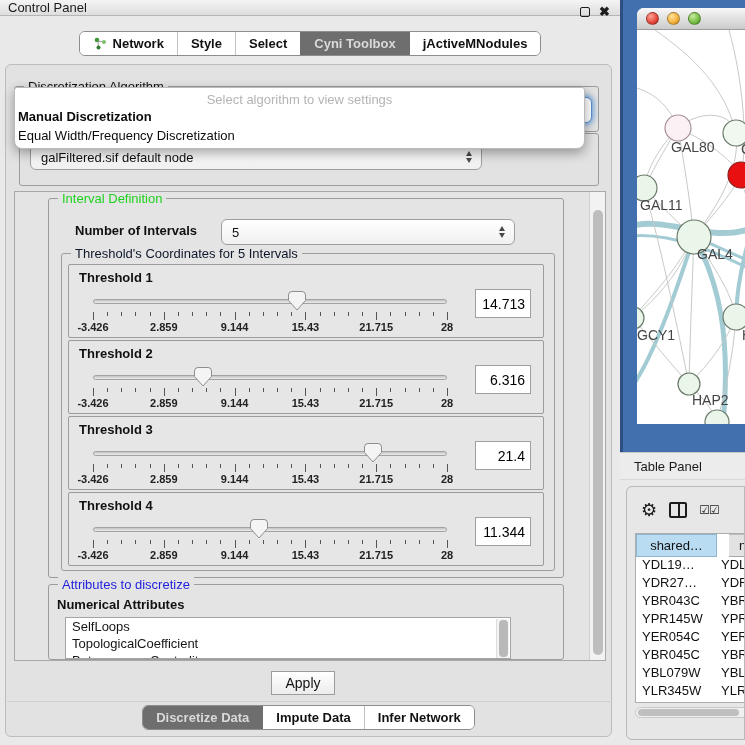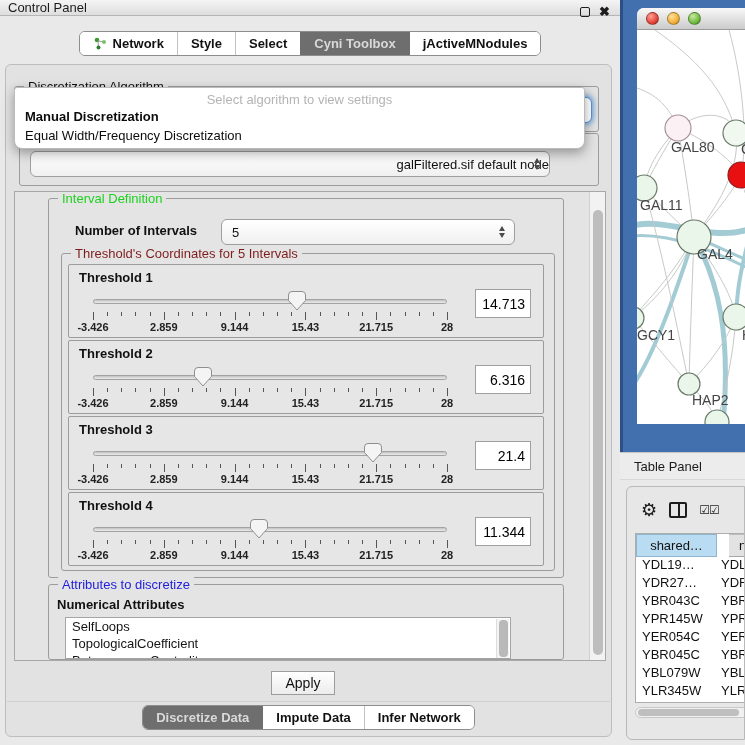--- a/index.html
+++ b/index.html
@@ -32,21 +32,21 @@
   .combo { position:absolute; background:linear-gradient(#ffffff,#f0f0f0); border:1px solid #9f9f9f; border-radius:6px; display:flex; align-items:center; }
   .combo .val { margin-left:10px; font-size:13px; color:#111; }
   .stepper { position:absolute; right:9px; top:50%; transform:translateY(-50%); display:flex; flex-direction:column; gap:2px; }
   .tri-up { width:0; height:0; border-left:3.5px solid transparent; border-right:3.5px solid transparent; border-bottom:5px solid #4a4a4a; }
   .tri-dn { width:0; height:0; border-left:3.5px solid transparent; border-right:3.5px solid transparent; border-top:5px solid #4a4a4a; }
 
   
   #combo-behind { left:25px; top:32px; width:561px; height:26px; background:#fff; border:1px solid #5a8fd0; border-radius:6px; box-shadow:0 0 5px 2px rgba(96,156,220,.8); z-index:5; }
   #algo-popup { left:8px; top:22px; width:571px; height:62px; background:#fff; border:1px solid #bbb; border-radius:3px 3px 8px 8px; box-shadow:0 4px 12px rgba(0,0,0,.35); z-index:50; }
   #algo-popup .hint { text-align:center; color:#b4b4b4; font-size:13px; margin-top:4px; }
-  #algo-popup .opt { padding-left:10px; font-size:13px; line-height:19px; color:#0c0c0c; }
+  #algo-popup .opt { padding-left:3px; font-size:13px; line-height:19px; color:#0c0c0c; }
   #algo-popup .opt.bold { font-weight:bold; }
 
   
   .pane { left:8px; top:126px; width:592px; height:470px; background:#e4e4e4; border:1px solid #a8a8a8; overflow:hidden; }
   .vscroll { position:absolute; right:11px; top:0; bottom:0; width:16px; background:#f2f2f2; border-left:1px solid #cfcfcf; }
   .vscroll .thumb { position:absolute; left:3px; width:10px; border-radius:5px; background:#bdbdbd; }
 
   
   .thr-box { position:absolute; left:6px; width:476px; height:74px; border:1px solid #9c9c9c; background:#e6e6e6; border-radius:2px; }
   .thr-box .lbl { position:absolute; left:10px; top:5px; font-weight:bold; font-size:13px; }
@@ -145,21 +145,21 @@
   <div class="abs" id="combo-behind"></div>
 
   <div class="abs" id="algo-popup">
     <div class="hint">Select algorithm to view settings</div>
     <div class="opt bold">Manual Discretization</div>
     <div class="opt">Equal Width/Frequency Discretization</div>
   </div>
 
   <div class="group" id="tabledata-group" style="left:13px; top:68px; width:580px; height:53px;">
     <span class="group-title">Table Data</span>
-    <div class="combo" style="left:10px; top:17px; width:520px; height:26px;justify-content:flex-end;">
+    <div class="combo" style="left:10px; top:10px; width:452px; height:26px;">
       <span class="val">galFiltered.sif default node</span>
       <span class="stepper">
           <span class="tri-up"></span>
           <span class="tri-dn"></span>
         </span>
     </div>
   </div>
 
   <div class="abs pane" id="scrollpane">
 
@@ -168,21 +168,21 @@
       <span class="abs" style="left:26px; top:24px; font-weight:bold;">Number of Intervals</span>
       <div class="combo" style="left:172px; top:20px; width:294px; height:26px;">
         <span class="val">5</span>
         <span class="stepper">
             <span class="tri-up"></span>
             <span class="tri-dn"></span>
           </span>
       </div>
 
       <div class="group" id="thr-group" style="left:12px; top:54px; width:494px; height:318px;">
-        <span class="group-title panebg" id="thr-title" style="color: #7f1d1d;">Threshold's Coordinates for 5 Intervals</span>
+        <span class="group-title panebg" id="thr-title" style="color: #0f172a;">Threshold's Coordinates for 5 Intervals</span>
         <div id="thr-boxes">
             <div class="thr-box" style="top: 10px;">
               <div class="lbl">Threshold 1</div>
               <div class="track"></div>
               <div class="handle" style="left: 218.258px;"><svg width="20" height="22">
                   <path d="M5 1.5 h10 q3.5 0 3.5 3.5 v5.5 l-8.5 9.5 l-8.5 -9.5 v-5.5 q0 -3.5 3.5 -3.5 z" fill="#f4f4f4" stroke="#8f8f8f"></path>
                 </svg></div>
               <div class="tickrow">
                 <div class="tick" style="left: 0px; height: 8px;"></div>
                 <div class="tick" style="left: 14.16px; height: 4px;"></div>

